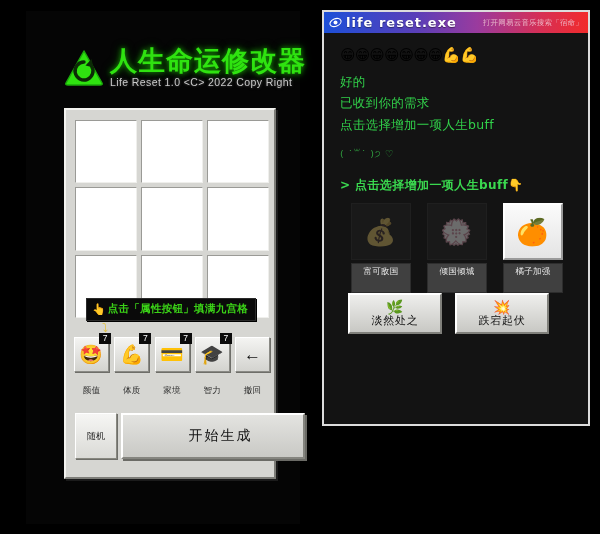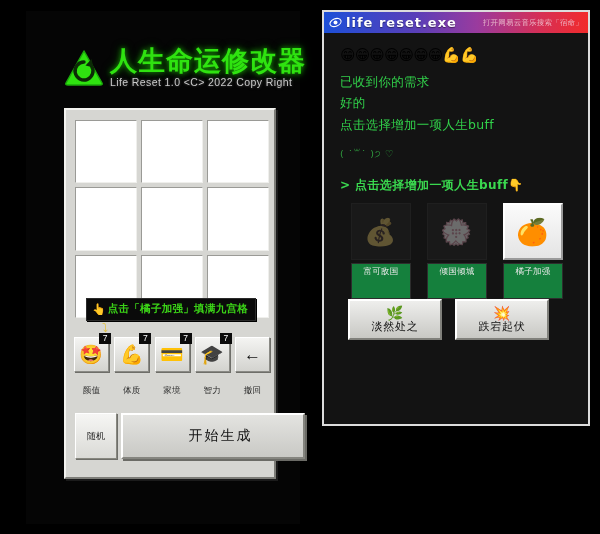--- a/index.html
+++ b/index.html
@@ -219,25 +219,25 @@
   }
   .buff-card.active{
     background:linear-gradient(#fbfbfb,#e4e4e4);
     border-top:2px solid #ffffff;
     border-left:2px solid #ffffff;
     border-right:2px solid #9a9a9a;
     border-bottom:2px solid #9a9a9a;
   }
   .buff-label{
     margin-top:3px;
-    background:#15803d;
+    background:#404040;
     border:1px solid #2d2d2d;
     text-align:center;
     font-size:8.5px;color:#e8e8e8;
-    padding:2px 0 20px;
+    padding:2px 0 14px;
     letter-spacing:.3px;
     font-family:"DejaVu Sans","Liberation Sans",sans-serif;
   }
 
   .life-row{display:flex;gap:13px;padding-left:8px;}
   .life-btn{
     width:94px;height:41px;
     background:linear-gradient(#eeeeec,#c8c8c4);
     border-top:2px solid #ffffff;
     border-left:2px solid #ffffff;
@@ -280,21 +280,21 @@
         <div class="cell"></div>
         <div class="cell"></div>
         <div class="cell"></div>
         <div class="cell"></div>
         <div class="cell"></div>
         <div class="cell"></div>
       </div>
 
       <div class="tooltip">
         <span class="tooltip-hand">👆</span>
-        <span class="tooltip-text">点击「橘子加强」填满九宫格</span>
+        <span class="tooltip-text">点击「属性按钮」填满九宫格</span>
       </div>
       <div class="tooltip-tail">⤵</div>
 
       <div class="attr-row">
 
         <div class="attr-item">
           <div class="attr-btn">
             <span>🤩</span>
             <span class="attr-badge">7</span>
           </div>
@@ -350,22 +350,22 @@
         <circle cx="7" cy="7" r="2.1" fill="#ffffff"></circle>
       </svg>
       <span class="tb-title">life reset.exe</span>
       <span class="tb-note">打开网易云音乐搜索「宿命」</span>
     </div>
 
     <div class="content">
 
       <div class="emoji-row">😁😁😁😁😁😁😁💪💪</div>
 
+      <div class="msg-line">好的</div>
       <div class="msg-line">已收到你的需求</div>
-      <div class="msg-line">好的</div>
       <div class="msg-line">点击选择增加一项人生buff</div>
 
       <div class="kaomoji">( ˙꒳˙ )੭ ♡</div>
 
       <div class="section-head">&gt; 点击选择增加一项人生buff👇</div>
 
       <div class="buff-row">
 
         <div class="buff-item">
           <div class="buff-card dim">

